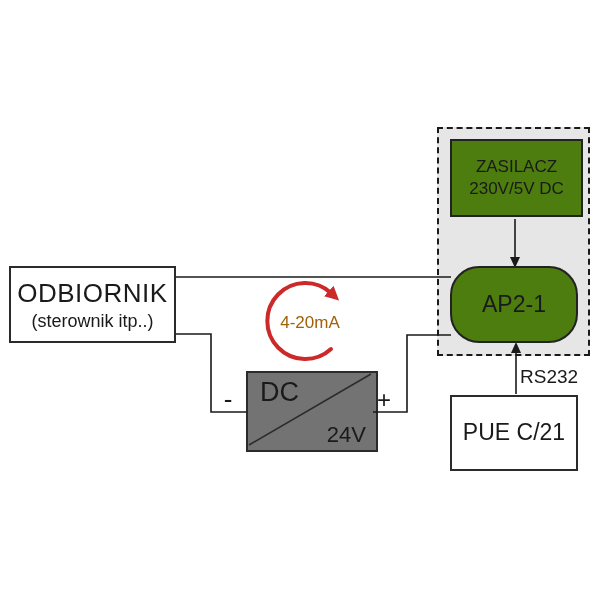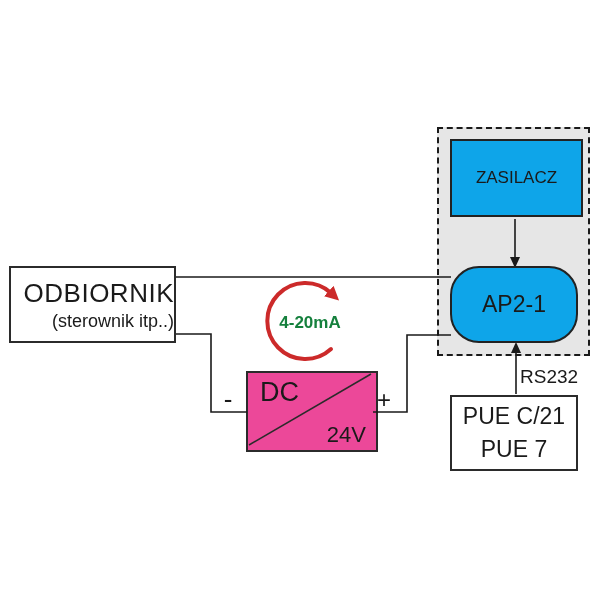--- a/index.html
+++ b/index.html
@@ -25,48 +25,48 @@
     box-sizing:border-box;
   }
 
   .box{
     box-sizing:border-box;
     display:flex;flex-direction:column;
     align-items:center;justify-content:center;
     text-align:center;
   }
   .box.white{background:#ffffff;border:2px solid #2b2b2b;}
-  .box.dark{background:#0ea5e9;border:2px solid #222222;}
+  .box.dark{background:#4d7c0f;border:2px solid #222222;}
 
-  #odbiornik-box{left:9px;top:266px;width:167px;height:77px;align-items:flex-end;}
+  #odbiornik-box{left:9px;top:266px;width:167px;height:77px;}
   #odbiornik-box .t1{font-size:26px;letter-spacing:.5px;}
   #odbiornik-box .t2{font-size:18px;margin-top:2px;}
 
   #zasilacz-box{left:450px;top:139px;width:133px;height:78px;}
   #zasilacz-box .t{font-size:17px;line-height:1.3;}
 
   #ap2-box{left:450px;top:266px;width:128px;height:77px;font-size:23px;border-radius:29px;}
 
   #pue-box{left:450px;top:395px;width:128px;height:76px;}
   #pue-box .t{font-size:23px;line-height:1.45;}
 
   #dc-box{
     left:246px;top:371px;width:128px;height:77px;
-    display:block;border:2px solid #2b2b2b;background:#ec4899;text-decoration:underline;
+    display:block;border:2px solid #2b2b2b;background:#737373;text-decoration:underline;
   }
   #dc-box .dc-top{position:absolute;left:12px;top:4px;font-size:27px;}
   #dc-box .dc-bottom{position:absolute;right:10px;bottom:2px;font-size:22px;}
 
   .lbl{font-size:24px;}
   #minus-label{left:214px;top:384px;width:28px;text-align:center;font-size:26px;}
   #plus-label{left:370px;top:386px;width:28px;text-align:center;font-size:24px;}
   #rs232-label{left:520px;top:366px;font-size:19px;}
   #current-loop-label{
     left:272px;top:313px;width:76px;text-align:center;
-    font-size:17px;font-weight:bold;color:#15803d;z-index:3;
+    font-size:17px;font-weight:normal;color:#a16207;z-index:3;
   }
 </style>
 </head>
 <body>
 
 <div id="stage">
 
   <div id="panel" class="abs"></div>
 
   <svg id="wiring-layer" class="abs" width="600" height="600" viewBox="0 0 600 600" style="left:0;top:0;">
@@ -94,34 +94,34 @@
     <path d="M331 349 A38 38 0 1 1 331 293" stroke="#cc2a2a" stroke-width="4" fill="none" stroke-linecap="round" marker-end="url(#ar)"></path>
   </svg>
 
   <div id="odbiornik-box" class="abs box white">
     <div class="t1">ODBIORNIK</div>
     <div class="t2">(sterownik itp..)</div>
   </div>
 
   <div id="zasilacz-box" class="abs box dark">
     <div class="t">ZASILACZ</div>
+    <div class="t">230V/5V DC</div>
   </div>
 
   <div id="ap2-box" class="abs box dark">
     <div>AP2-1</div>
   </div>
 
   <div id="dc-box" class="abs">
     <span class="dc-top">DC</span>
     <span class="dc-bottom">24V</span>
   </div>
 
   <div id="pue-box" class="abs box white">
     <div class="t">PUE C/21</div>
-    <div class="t">PUE 7</div>
   </div>
 
   <div id="minus-label" class="abs lbl">-</div>
   <div id="plus-label" class="abs lbl">+</div>
   <div id="rs232-label" class="abs lbl">RS232</div>
   <div id="current-loop-label" class="abs lbl">4-20mA</div>
 
 </div>
 
 </body></html>

